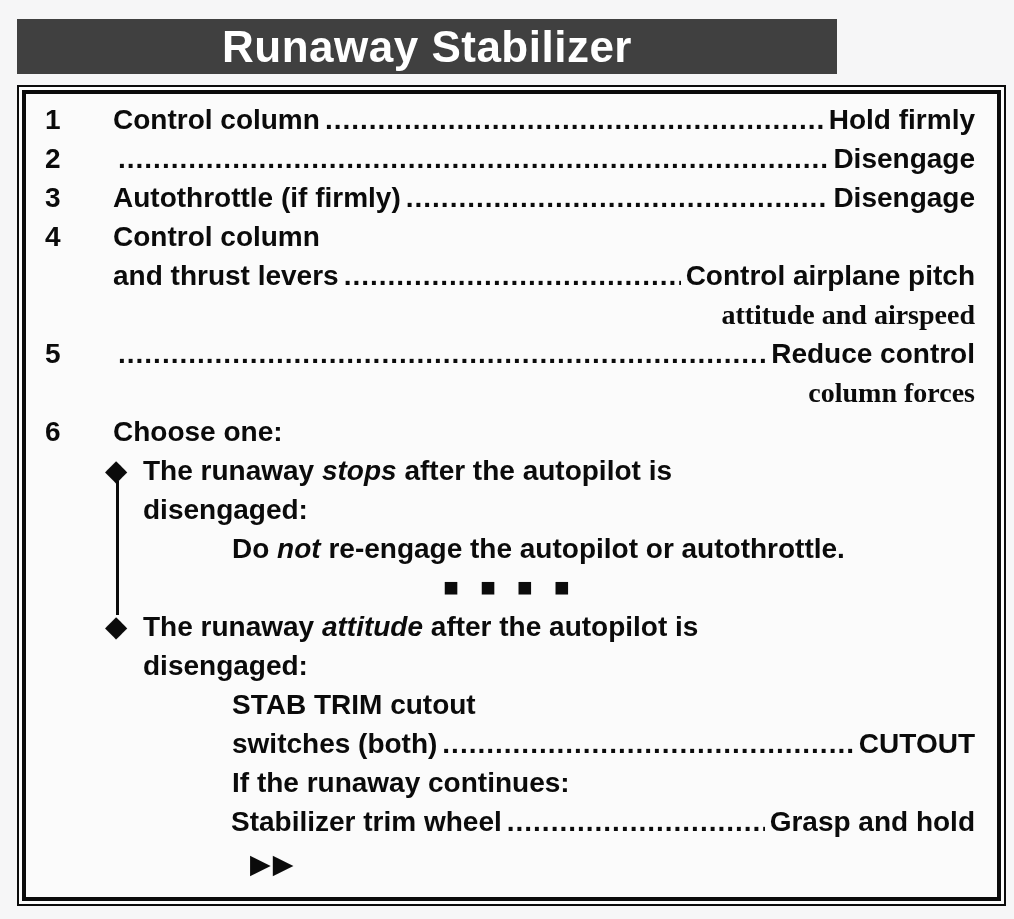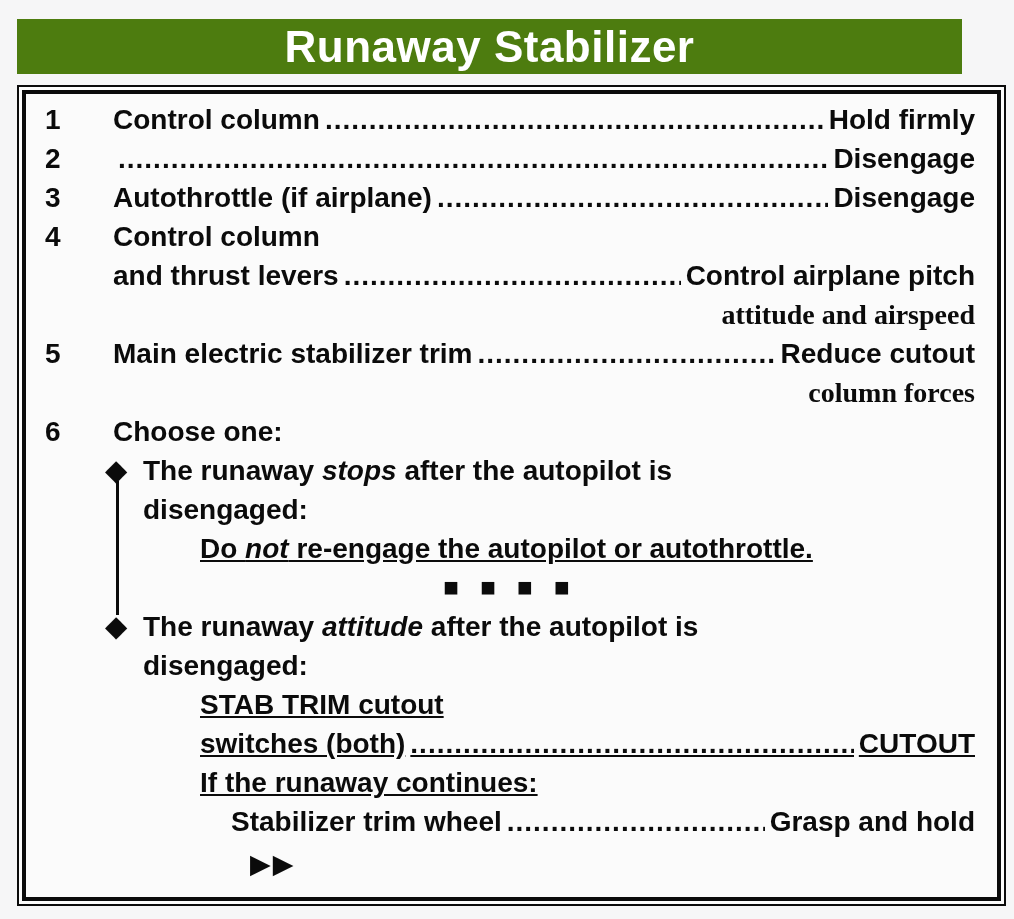--- a/index.html
+++ b/index.html
@@ -6,22 +6,22 @@
   .page{
     position:relative;
     width:1014px;height:919px;
     background:#f6f6f7;
     font-family:"Liberation Sans","DejaVu Sans",sans-serif;
     font-weight:bold;
     color:#0b0b0b;
     overflow:hidden;
   }
   .title-bar{
-    position:absolute;left:17px;top:19px;width:945px;height:55px;
-    background:#4d7c0f;
+    position:absolute;left:17px;top:19px;width:820px;height:55px;
+    background:#404040;
     display:flex;align-items:center;justify-content:center;
   }
   .title-bar .title-text{
     color:#fff;font-size:44px;letter-spacing:0.5px;
   }
   .box{
     position:absolute;left:17px;top:85px;width:989px;height:821px;
     box-sizing:border-box;
     border:2px solid #0b0b0b;
     padding:3px;
@@ -46,21 +46,21 @@
   .act{flex:none;white-space:pre;}
   .rline{text-align:right;font-family:Liberation Serif, serif;}
   .options{position:relative;margin-left:60px;}
   .connector{
     position:absolute;left:11px;top:30px;width:3px;height:134px;
     background:#0b0b0b;
   }
   .opt{display:flex;position:relative;}
   .diamond{flex:none;width:38px;font-size:29px;}
   .opt-text{flex:1;min-width:0;}
-  .indent1{margin-left:57px;text-decoration:underline;}
+  .indent1{margin-left:89px;}
   .indent2{margin-left:88px;}
   .sep{
     width:calc(100% + 60px);margin-left:-60px;
     text-align:center;font-size:26px;letter-spacing:7px;
   }
   .footer{display:flex;margin-left:205px;margin-top:4px;}
   .arrows{letter-spacing:2px;margin-right:3px;font-size:27px;}
   .it{font-style:italic;}
 </style>
 </head>
@@ -93,21 +93,21 @@
             <span class="dots">........................................................................................................................</span>
             <span class="act">Disengage</span>
           </div>
         </div>
       </div>
 
       <div class="step">
         <span class="num">3</span>
         <div class="stepbody">
           <div class="lrow">
-            <span class="lbl">Autothrottle (if airplane)</span>
+            <span class="lbl">Autothrottle (if firmly)</span>
             <span class="dots">........................................................................................................................</span>
             <span class="act">Disengage</span>
           </div>
         </div>
       </div>
 
       <div class="step">
         <span class="num">4</span>
         <div class="stepbody">
           <div>Control column</div>
@@ -117,23 +117,22 @@
             <span class="act">Control airplane pitch</span>
           </div>
           <div class="rline">attitude and airspeed</div>
         </div>
       </div>
 
       <div class="step">
         <span class="num">5</span>
         <div class="stepbody">
           <div class="lrow">
-            <span class="lbl">Main electric stabilizer trim</span>
             <span class="dots">........................................................................................................................</span>
-            <span class="act">Reduce cutout</span>
+            <span class="act">Reduce control</span>
           </div>
           <div class="rline">column forces</div>
         </div>
       </div>
 
       <div class="step">
         <span class="num">6</span>
         <div class="stepbody">
           <div>Choose one:</div>
         </div>

